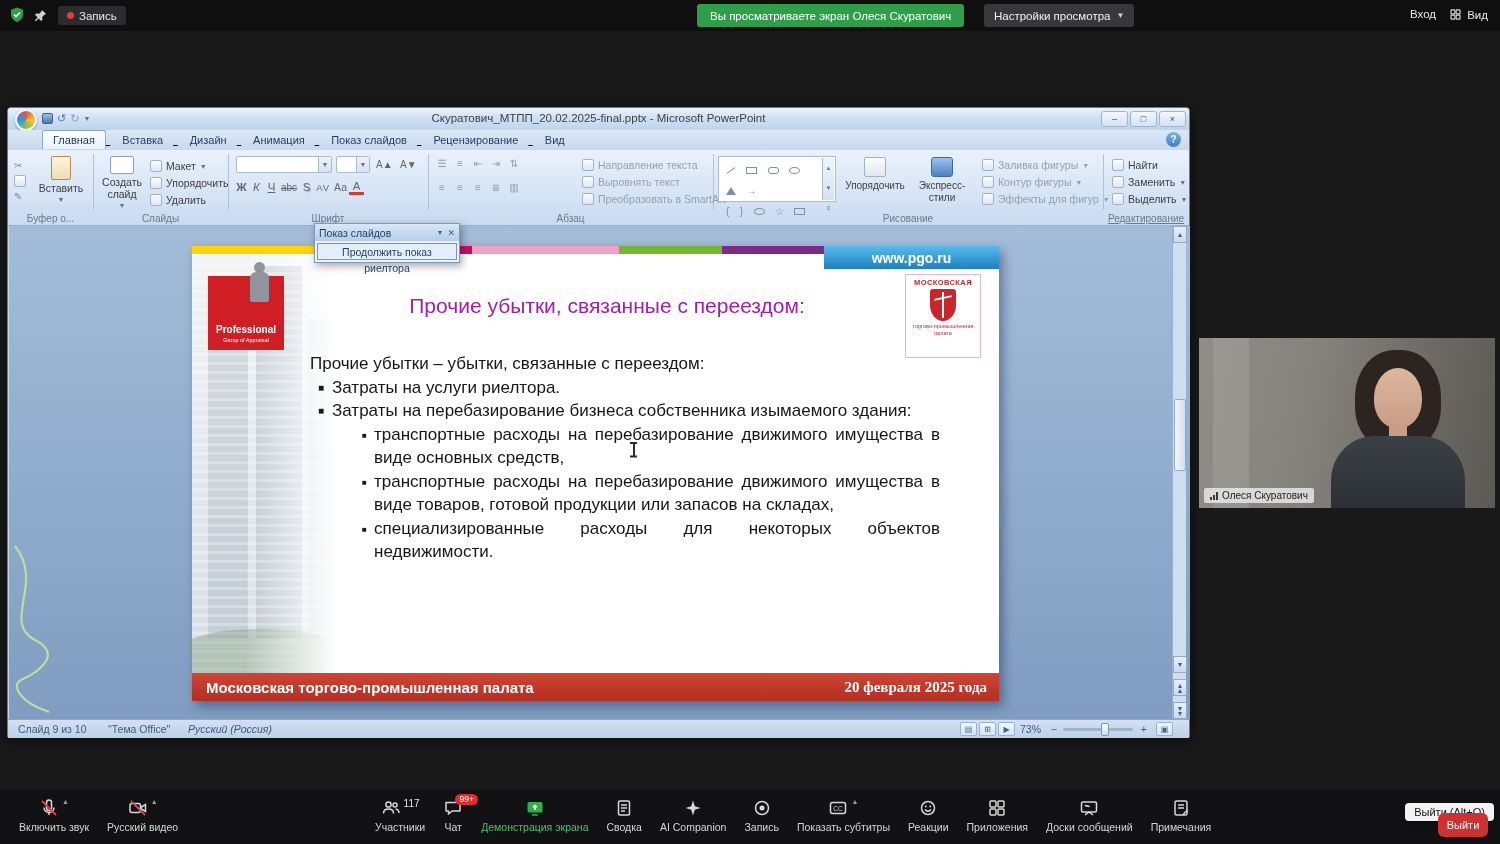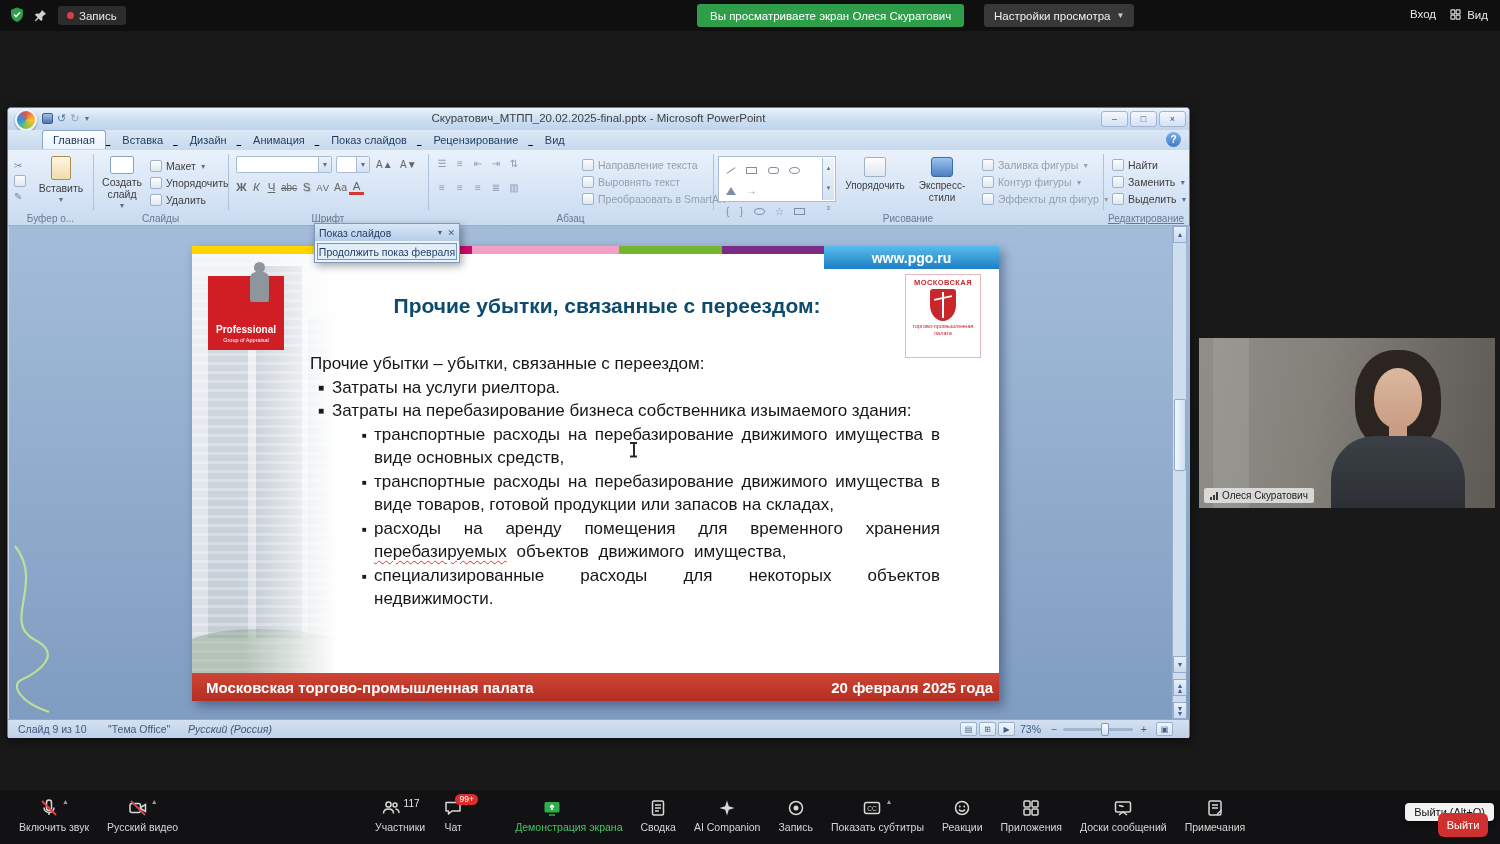--- a/index.html
+++ b/index.html
@@ -63,30 +63,30 @@
   .pga-head{position:absolute;left:46px;top:0;width:11px;height:11px;border-radius:50%;background:#8e959c;}
   .pga-body{position:absolute;left:42px;top:10px;width:19px;height:30px;border-radius:6px 6px 2px 2px;background:#8e959c;}
   .pga-t1{position:absolute;left:0;top:62px;width:76px;text-align:center;color:#fff;font-weight:bold;font-size:10px;}
   .pga-t2{position:absolute;left:0;top:75px;width:76px;text-align:center;color:#fff;font-size:5.5px;}
   .logo-mtpp{position:absolute;right:18px;top:28px;width:76px;height:84px;background:#fff;border:1px solid #e3b9b9;text-align:center;}
   .mtpp-top{color:#c9262c;font-weight:bold;font-size:7.5px;letter-spacing:.4px;margin-top:3px;}
   .mtpp-emb{width:26px;height:32px;margin:2px auto;background:#c9262c;border-radius:3px 3px 50% 50%;position:relative;}
   .mtpp-emb:before{content:"";position:absolute;left:12px;top:3px;width:2px;height:26px;background:#fff;}
   .mtpp-emb:after{content:"";position:absolute;left:4px;top:8px;width:18px;height:2px;background:#fff;transform:rotate(-12deg);}
   .mtpp-bot{color:#c9262c;font-size:5.5px;line-height:6.5px;padding:0 4px;}
-  .slide-title{position:absolute;left:165px;top:48px;width:500px;text-align:center;color:#0c4a6e;font-weight:bold;font-size:21px;}
+  .slide-title{position:absolute;left:165px;top:48px;width:500px;text-align:center;color:#a21caf;font-weight:normal;font-size:21px;}
   .sbody{position:absolute;left:118px;top:106px;width:634px;font-size:17px;line-height:23.5px;color:#161616;}
   .b1{position:relative;padding-left:22px;}
   .b1:before{content:"■";position:absolute;left:8px;top:0;font-size:10px;color:#1a1a1a;}
   .b2{position:relative;margin-left:52px;width:578px;padding-left:12px;text-align:justify;}
   .b2:before{content:"■";position:absolute;left:0;top:1px;font-size:8px;color:#1a1a1a;}
   .wspace{word-spacing:5px;}
   .sp-err{text-decoration:underline wavy #e03030 1px;text-underline-offset:3px;}
   .sfooter{position:absolute;left:0;top:427px;width:807px;height:28px;background:linear-gradient(#cf4534,#b42e22);color:#fff;font-size:15px;font-weight:600;display:flex;align-items:center;padding:0 14px;}
-  .sfooter .fr{position:absolute;right:6px;}
+  .sfooter .fr{position:absolute;right:12px;font-family:Liberation Serif, serif;}
   .ibeam{position:absolute;left:437px;top:196px;width:9px;height:16px;}
   .ibeam:before{content:"";position:absolute;left:4px;top:1px;bottom:1px;width:1.5px;background:#2b2b2b;}
   .ibeam:after{content:"";position:absolute;left:1px;right:1px;top:0;height:1.5px;background:#2b2b2b;box-shadow:0 13.5px 0 #2b2b2b;}
   
   .vscroll{position:absolute;right:4px;top:0;bottom:0;width:14px;background:#cfdeef;border-left:1px solid #9ab0cc;}
   .sc-btn{position:absolute;left:0;width:14px;height:17px;background:linear-gradient(#e7f0fa,#c8daee);border:1px solid #93abc9;color:#44618a;font-size:7px;display:flex;align-items:center;justify-content:center;flex-direction:column;line-height:5px;}
   .sc-thumb{position:absolute;left:1px;width:12px;background:linear-gradient(90deg,#f4f8fd,#cfe0f2);border:1px solid #8fa9c9;border-radius:2px;}
   
   #popup{position:absolute;left:306px;top:115px;width:146px;z-index:60;box-shadow:2px 3px 8px rgba(0,0,0,.35);border:1px solid #7a99bf;background:#eef4fb;}
   .pp-title{height:17px;background:linear-gradient(#d9e7f7,#b6cde9);display:flex;align-items:center;font-size:10.5px;color:#1f3a5f;padding:0 4px;gap:4px;}
@@ -111,21 +111,21 @@
   .wc-tag{position:absolute;left:5px;bottom:5px;height:15px;background:rgba(228,228,228,.88);border-radius:2px;display:flex;align-items:center;gap:4px;padding:0 6px;font-size:10px;color:#222;}
   .bars{display:inline-flex;align-items:flex-end;gap:1px;height:8px;}
   .bars i{display:block;width:2px;background:#3a3a3a;}
 
   
   #bottombar{position:absolute;left:0;bottom:0;width:1500px;height:54px;background:#121214;}
   .bb-group{position:absolute;top:3px;display:flex;align-items:flex-start;}
   .bb-btn{position:relative;display:flex;flex-direction:column;align-items:center;padding:3px 9px 0 9px;cursor:default;}
   .bb-ic{height:24px;display:flex;align-items:center;gap:3px;}
   .bb-lb{margin-top:1px;font-size:10.5px;color:#d6d6d6;white-space:nowrap;}
-  .bb-lb.green{color:#45c566;margin-left:34px;}
+  .bb-lb.green{color:#45c566;}
   .badge{position:absolute;top:1px;left:56%;background:#e02b2b;color:#fff;font-size:8.5px;border-radius:8px;padding:1px 4px;line-height:9px;}
   .pcount{font-size:10px;color:#e8e8e8;align-self:flex-start;margin-top:2px;}
   .upchev{font-size:7px;color:#9a9a9a;align-self:flex-start;margin-top:2px;}
   #leave-btn{position:absolute;right:12px;bottom:7px;width:50px;height:24px;background:#cf3131;border-radius:6px;color:#fff;font-size:11px;display:flex;align-items:center;justify-content:center;}
   #leave-tip{position:absolute;right:6px;bottom:23px;background:#f2f2f2;color:#111;font-size:11px;border-radius:4px;padding:3px 9px;box-shadow:0 2px 6px rgba(0,0,0,.5);}
 </style>
 </head>
 <body>
 
 <div id="topbar">
@@ -340,21 +340,21 @@
     <span class="glabel" style="left:1095px;width:86px;text-decoration:underline;">Редактирование</span>
   </div>
 
   <div id="popup">
     <div class="pp-title">
       <span>Показ слайдов</span>
       <span class="sp"></span>
       <span style="font-size:7px;color:#44618a;">▼</span>
       <span class="pp-x">✕</span>
     </div>
-    <div class="pp-item">Продолжить показ февраля</div>
+    <div class="pp-item">Продолжить показ риелтора</div>
   </div>
 
   <div id="editor">
     <svg style="position:absolute;left:0;top:318px;" width="160" height="175" viewBox="0 0 160 175">
       <path d="M6 2 C 36 40, -8 78, 26 96 C 54 110, 30 128, 12 136 C 2 141, 10 158, 40 168" stroke="#bfe39a" stroke-width="2.2" fill="none" opacity="0.95"></path>
     </svg>
 
     <div id="slide">
       <div class="stripe" style="left:0;width:145px;background:#ffd400;"></div>
       <div class="stripe" style="left:145px;width:135px;background:#cf0a6b;"></div>
@@ -389,21 +389,20 @@
       </div>
 
       <div class="slide-title">Прочие убытки, связанные с переездом:</div>
 
       <div class="sbody">
         <div>Прочие убытки – убытки, связанные с переездом:</div>
         <div class="b1">Затраты на услуги риелтора.</div>
         <div class="b1">Затраты на перебазирование бизнеса собственника изымаемого здания:</div>
         <div class="b2">транспортные расходы на перебазирование движимого имущества в виде основных средств,</div>
         <div class="b2">транспортные расходы на перебазирование движимого имущества в виде товаров, готовой продукции или запасов на складах,</div>
-        <div class="b2 wspace"><span>расходы на аренду помещения для временного хранения </span><span class="sp-err">перебазируемых</span><span> объектов движимого имущества,</span></div>
         <div class="b2 wspace">специализированные расходы для некоторых объектов недвижимости.</div>
       </div>
 
       <div class="sfooter">
         <span>Московская торгово-промышленная палата</span>
         <span class="fr">20 февраля 2025 года</span>
       </div>
 
       <div class="ibeam"></div>
     </div>

